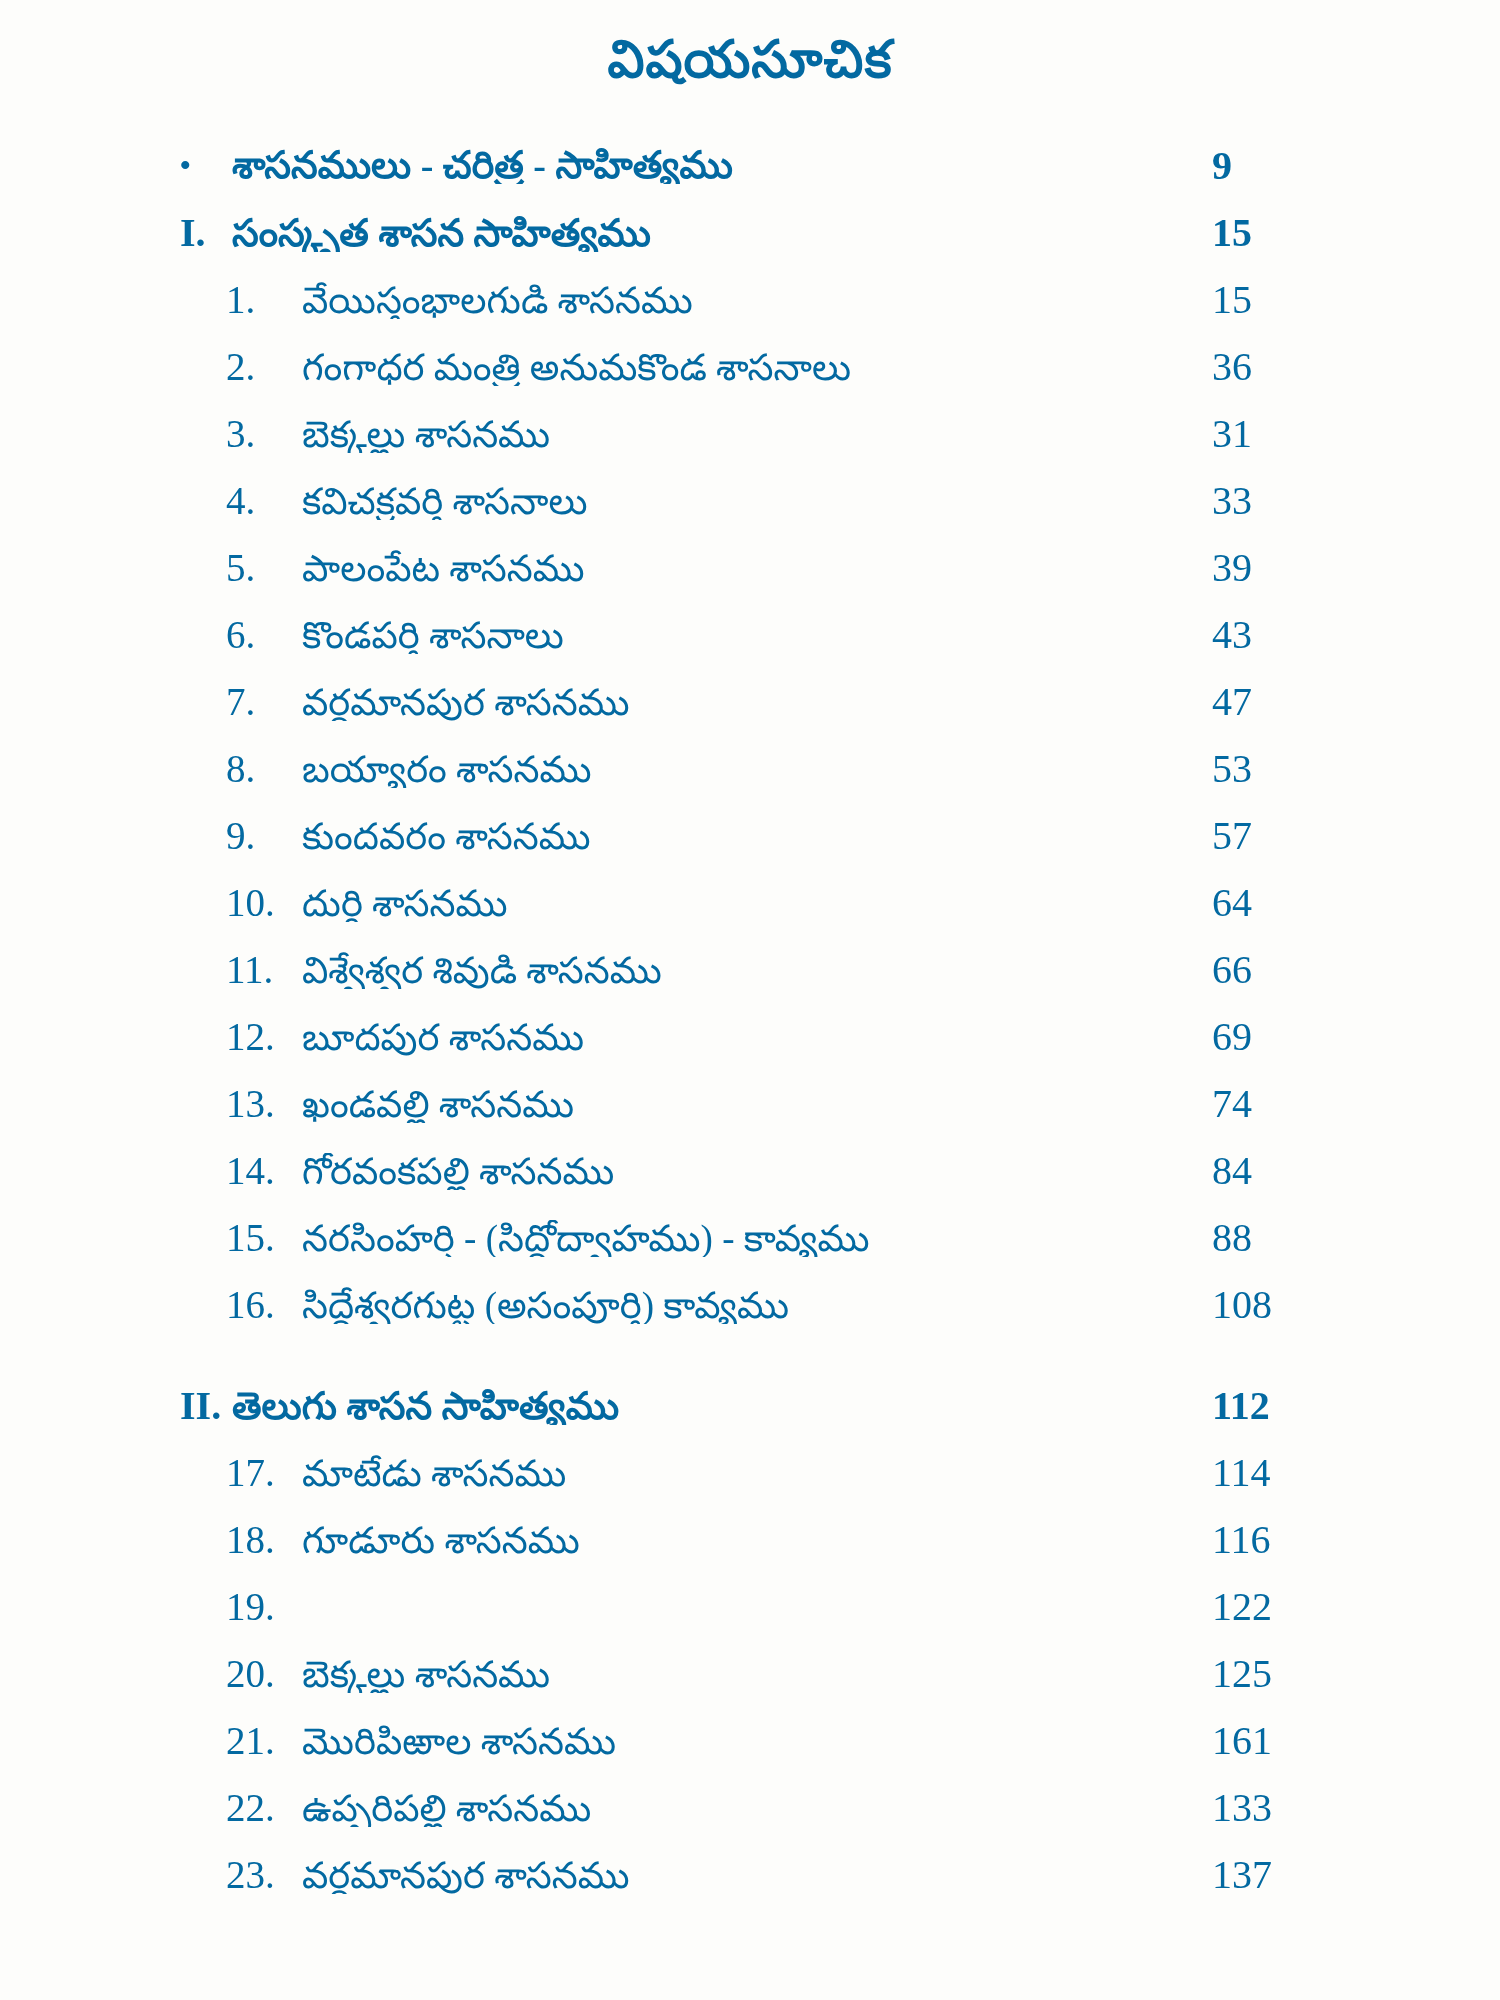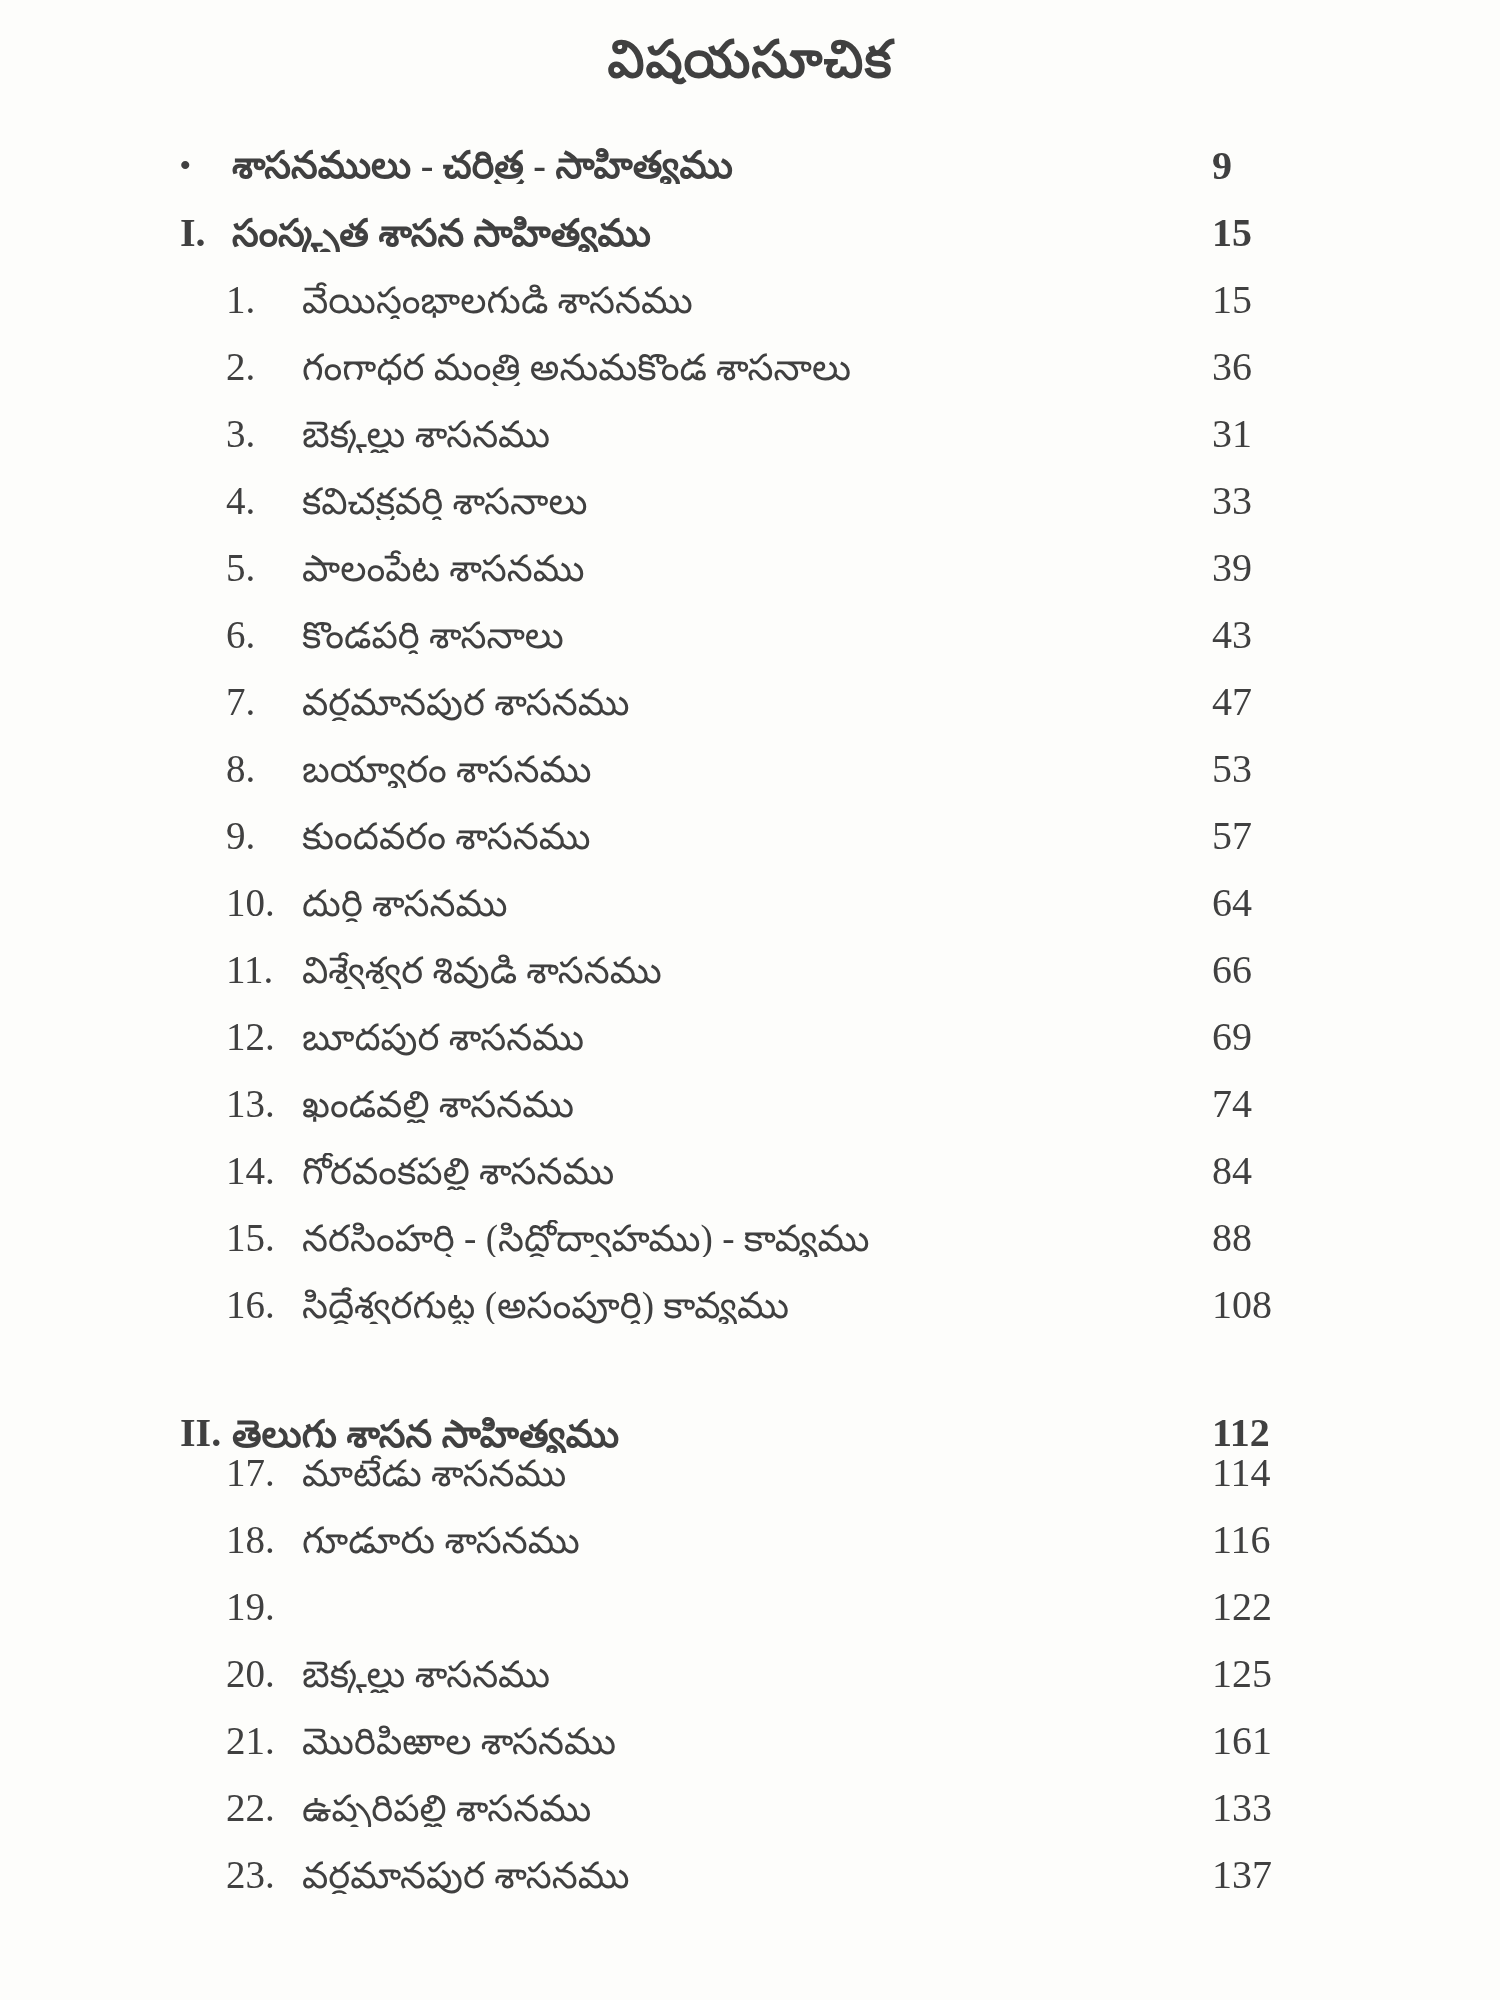--- a/index.html
+++ b/index.html
@@ -6,21 +6,21 @@
     margin: 0;
     padding: 0;
     background: #e8e8e8;
   }
   .page {
     position: relative;
     width: 1500px;
     height: 2000px;
     margin: 0 auto;
     background: #fdfdfb;
-    color: #404040;
+    color: #0369a1;
     font-family: "Liberation Serif", "DejaVu Serif", serif;
     overflow: hidden;
     box-sizing: border-box;
   }
   .title {
     margin: 0;
     padding-top: 26px;
     text-align: center;
     font-size: 52px;
     font-weight: 700;
@@ -82,21 +82,20 @@
   .row.item .marker {
     width: 76px;
     font-size: 39px;
   }
   .row.item .label {
     font-weight: 400;
   }
   
   .row.gap-before {
     margin-top: 34px;
-    align-items: flex-end;
   }
 </style>
 </head>
 <body>
 
 <div class="page">
   <h1 class="title">విషయసూచిక</h1>
 
   <div class="toc">
       <div class="row bullet">

